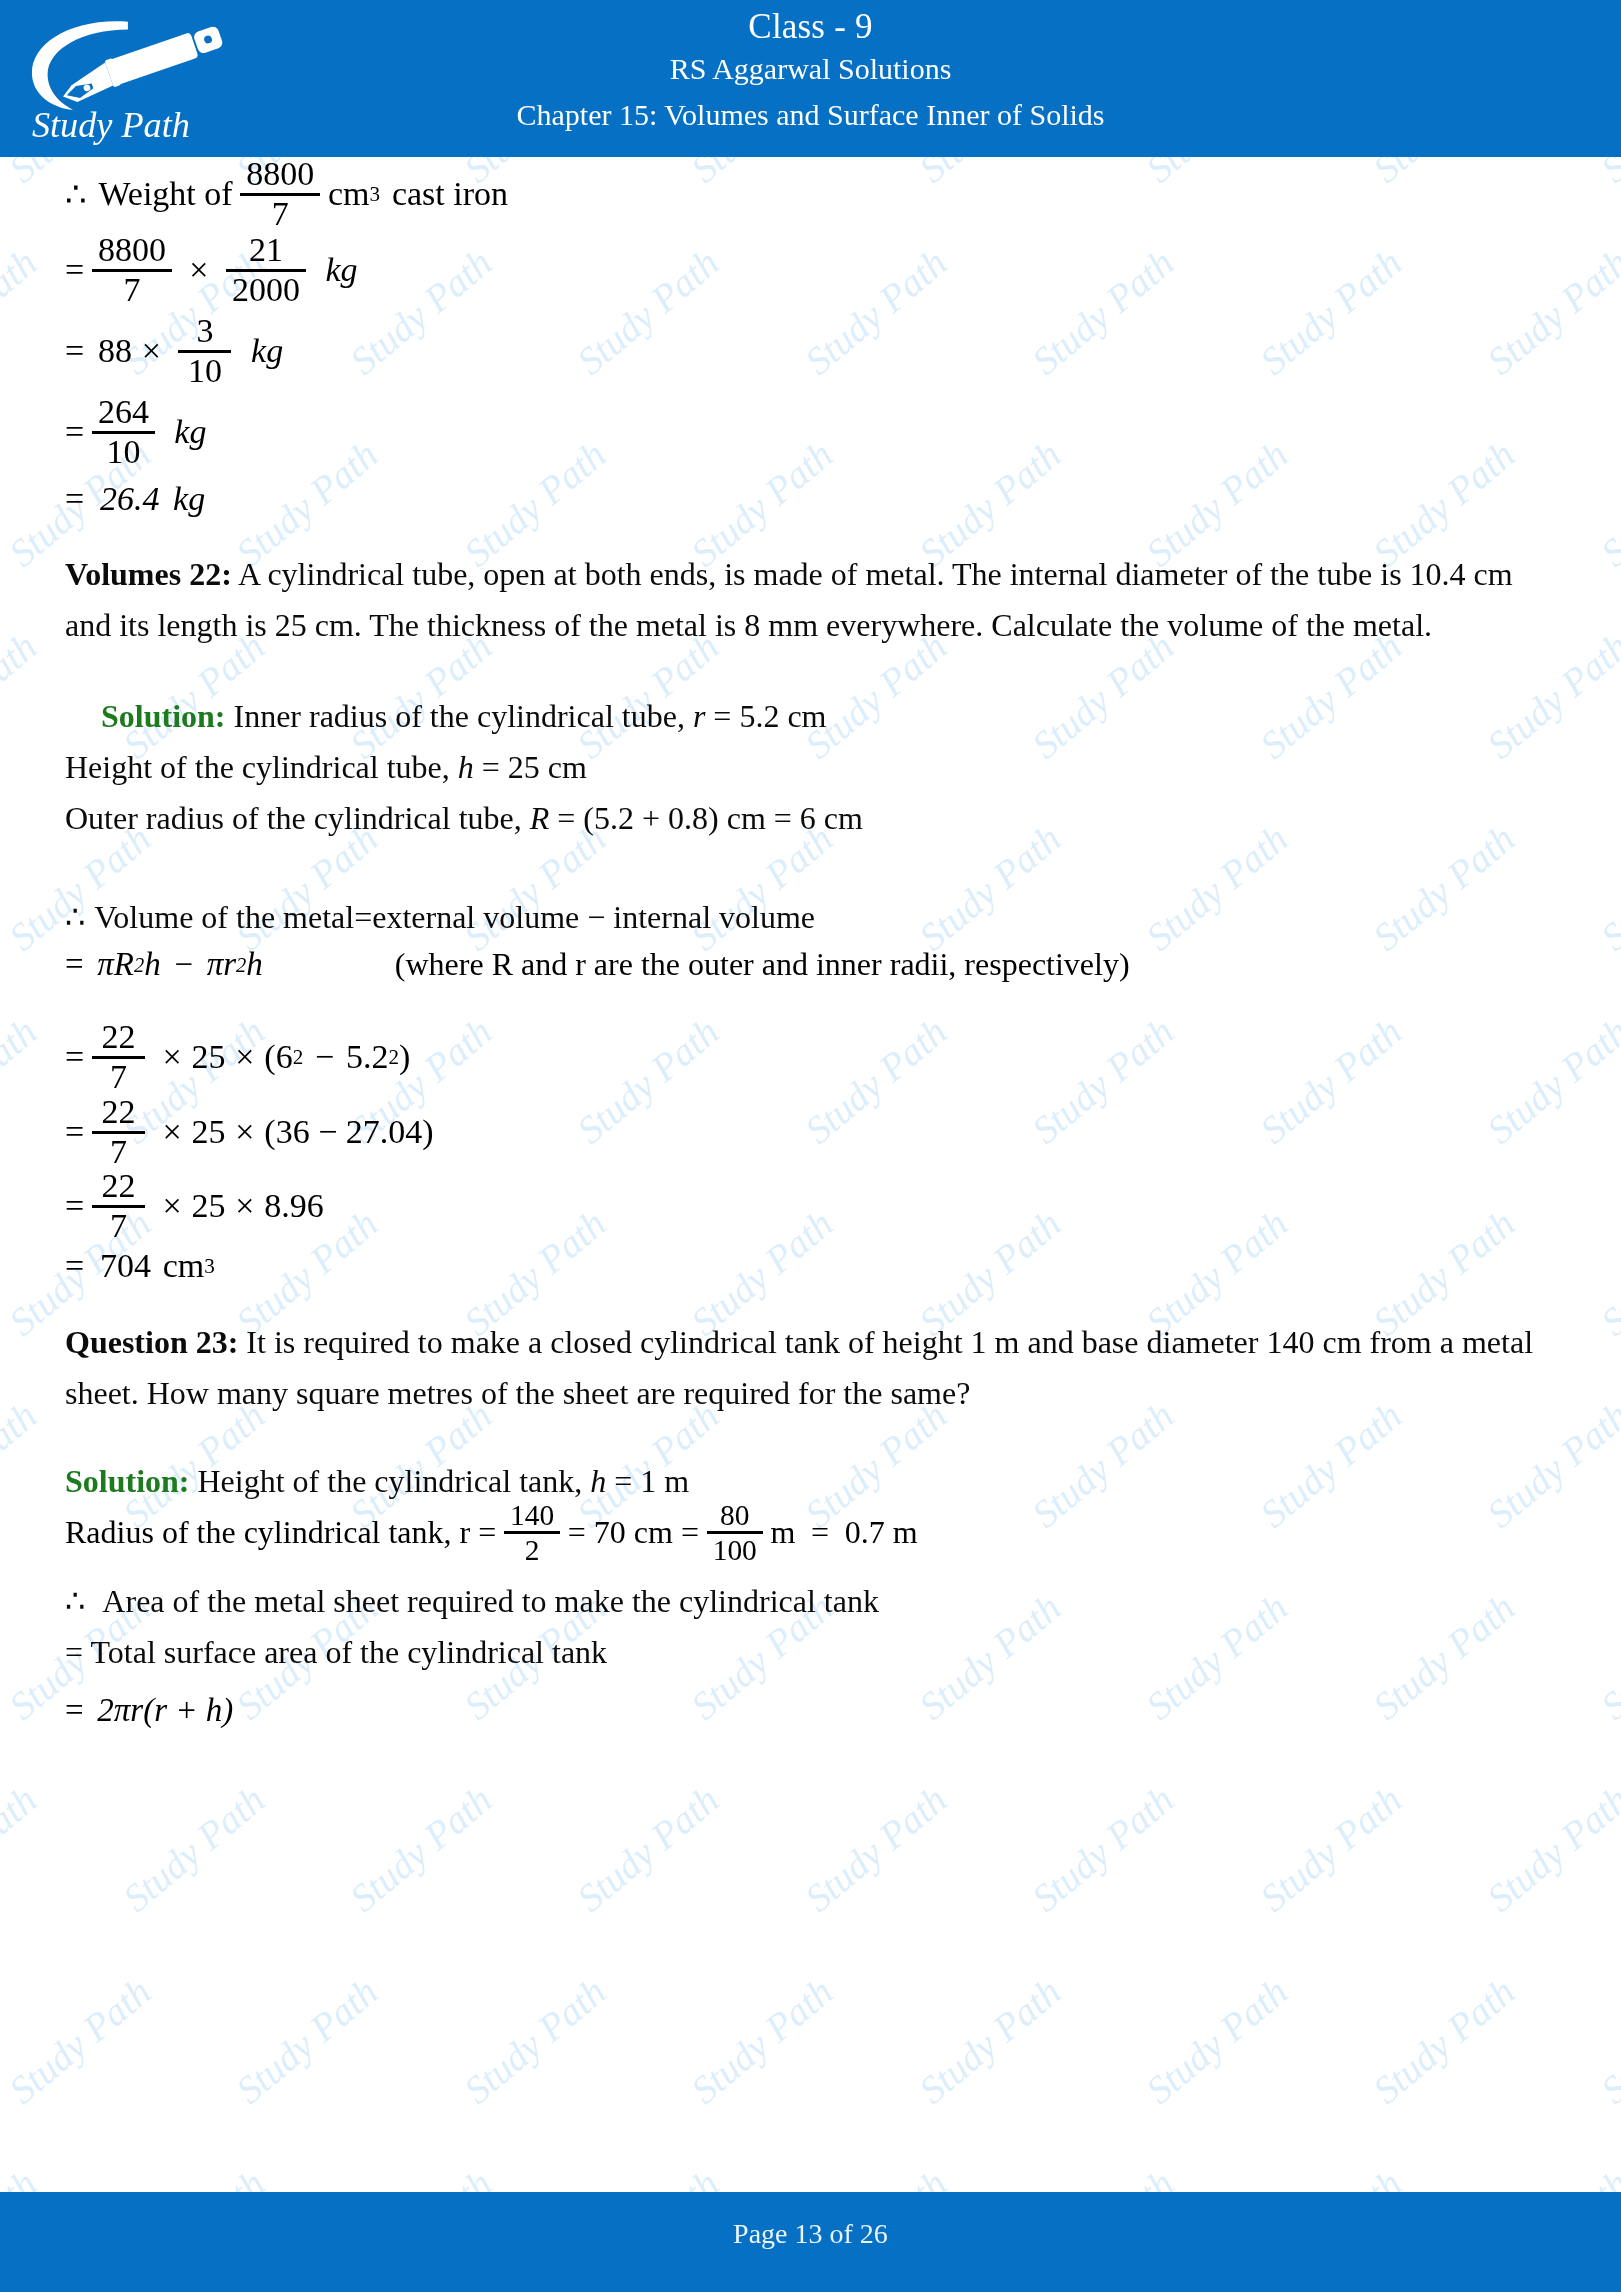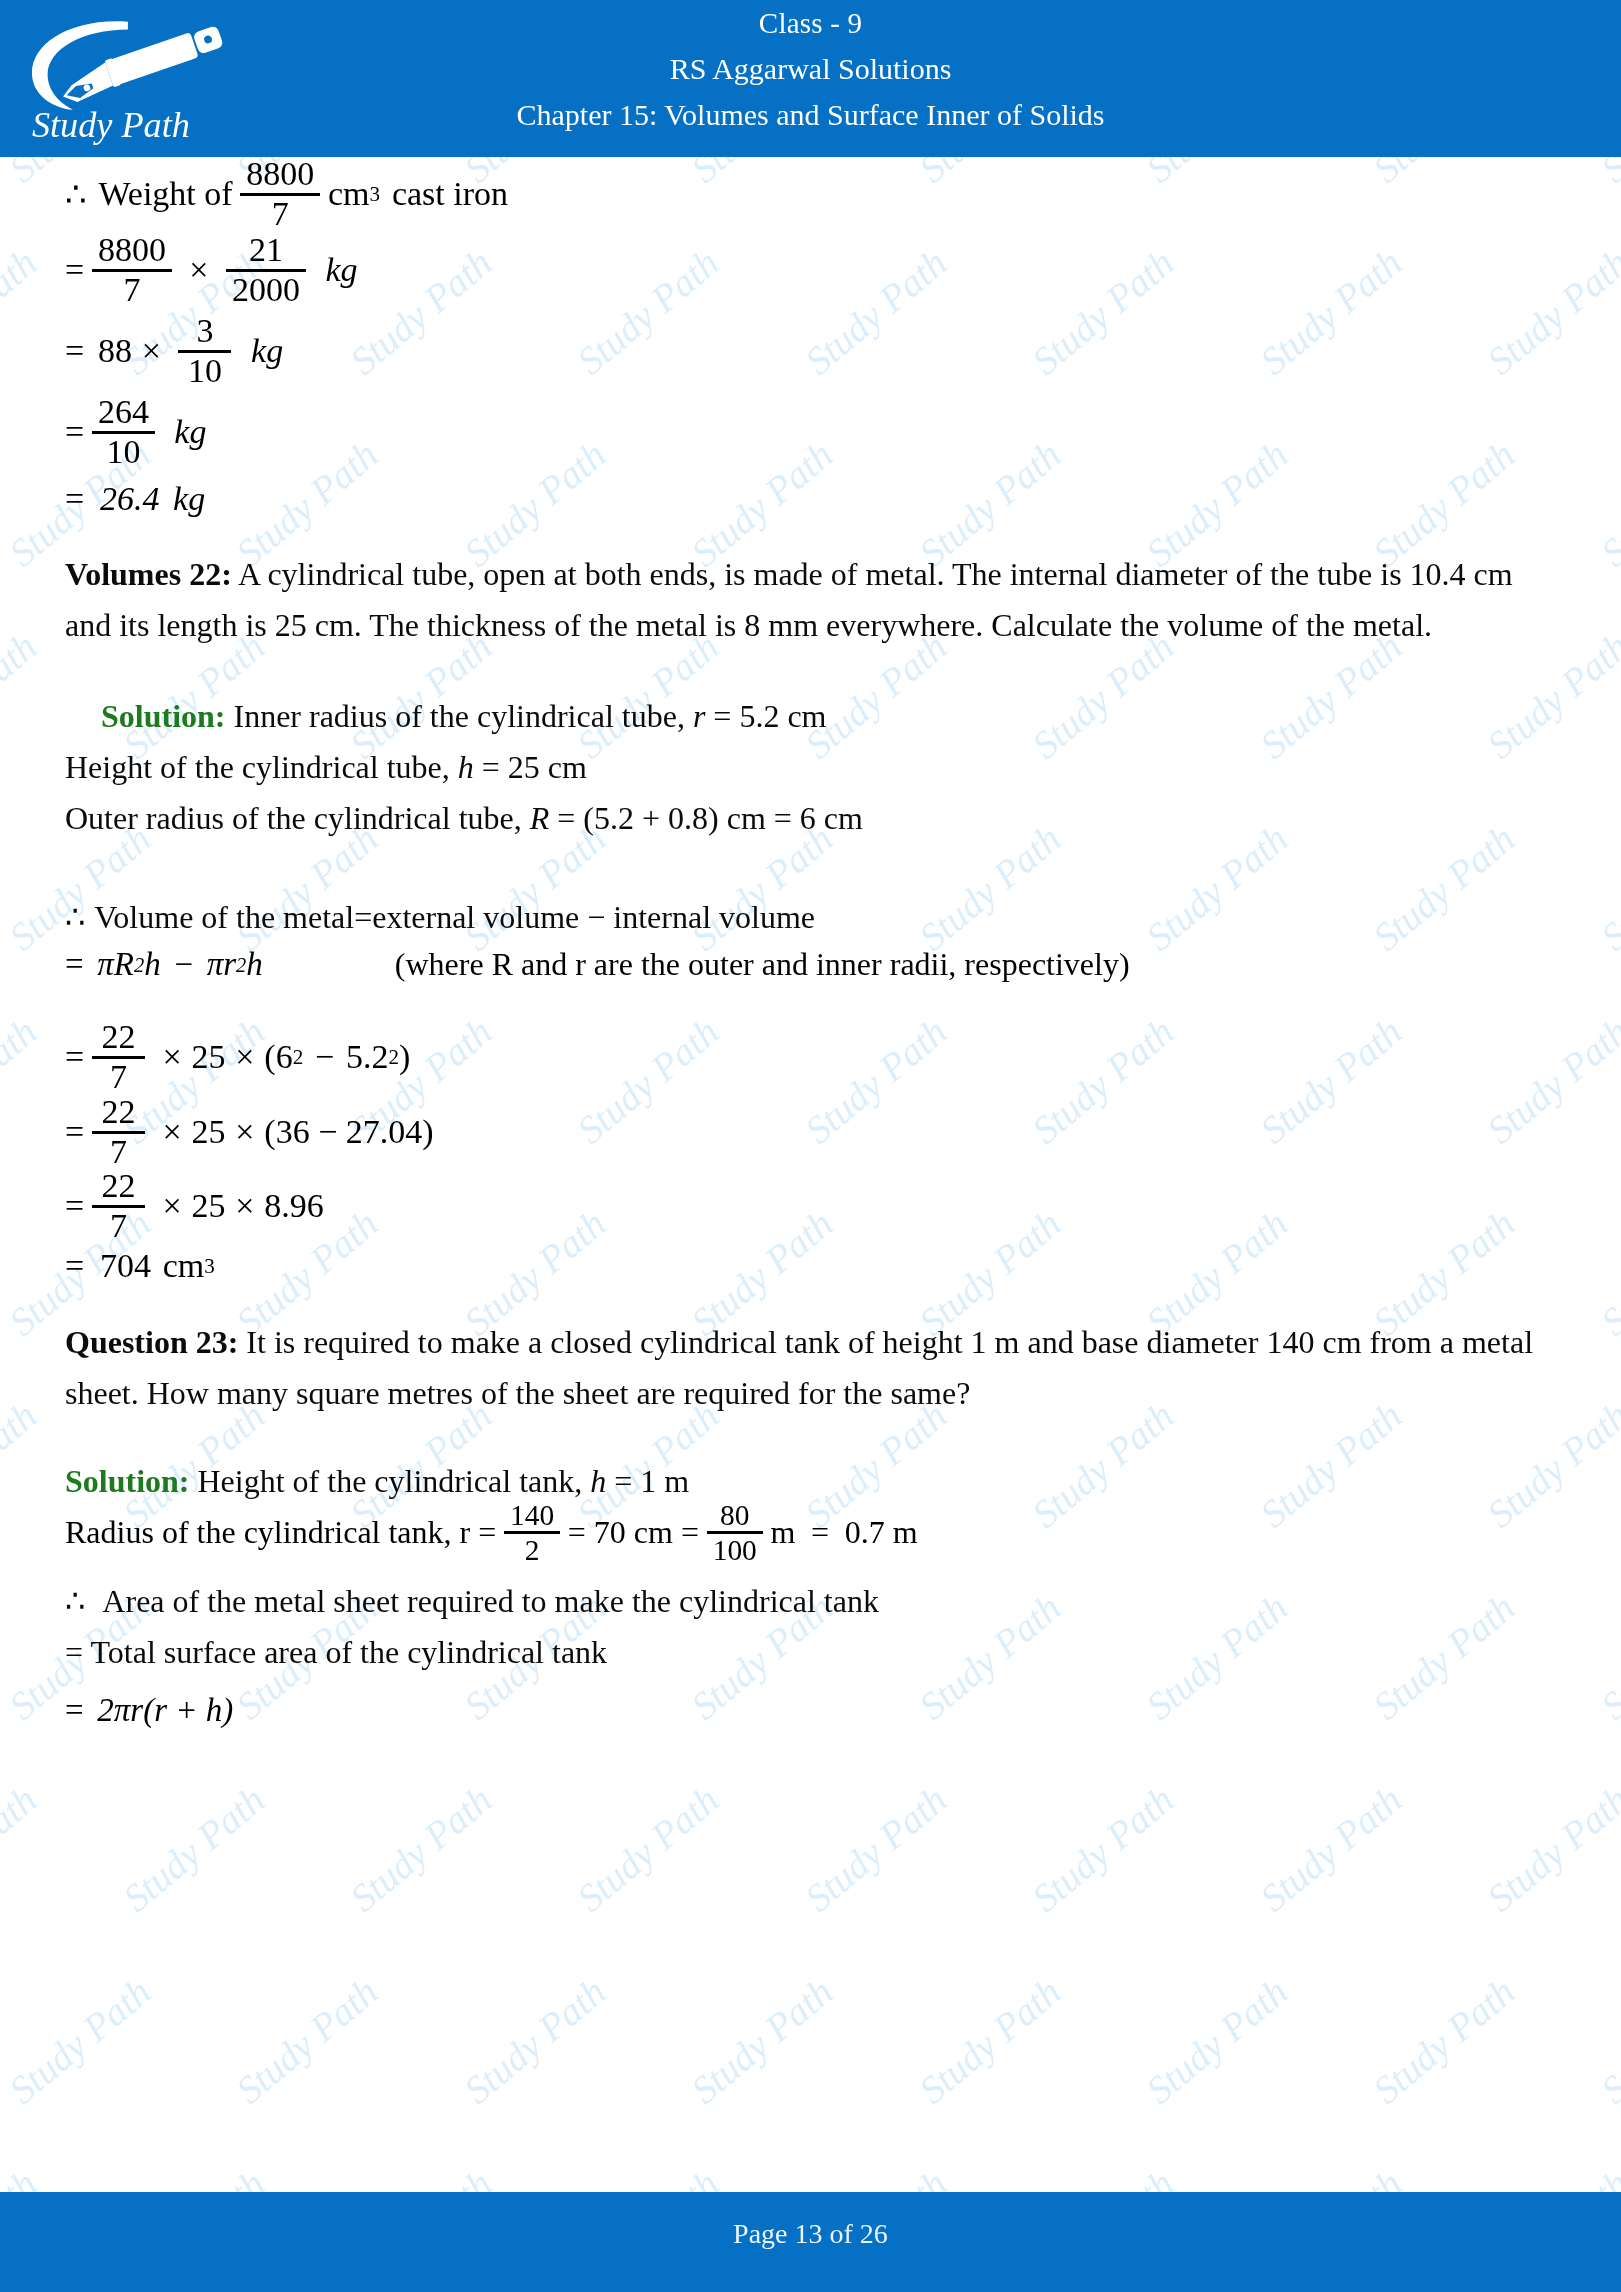--- a/index.html
+++ b/index.html
@@ -20,21 +20,21 @@
   #logo{
     position:absolute;left:17.6px;top:7.8px;width:211px;height:143px;
   }
   #logo svg{display:block;}
   .hdr-line{
     position:absolute;left:0;width:1621px;text-align:center;
     color:#ffffff;
     font-family:"Liberation Serif",serif;
     white-space:nowrap;
   }
-  #hdr-class{ top:6.9px;  font-size:29px; letter-spacing:0.2px;}
+  #hdr-class{ top:6.9px;  font-size:35px; letter-spacing:0.2px;}
   #hdr-book { top:52px; font-size:30px;}
   #hdr-chapter{top:98px;font-size:30px;}
 
   
   #footer{
     position:absolute;left:0;top:2192px;width:1621px;height:101px;
     background:#0570c4;
   }
   #footer-text{
     position:absolute;left:0;top:25.5px;width:1621px;text-align:center;

